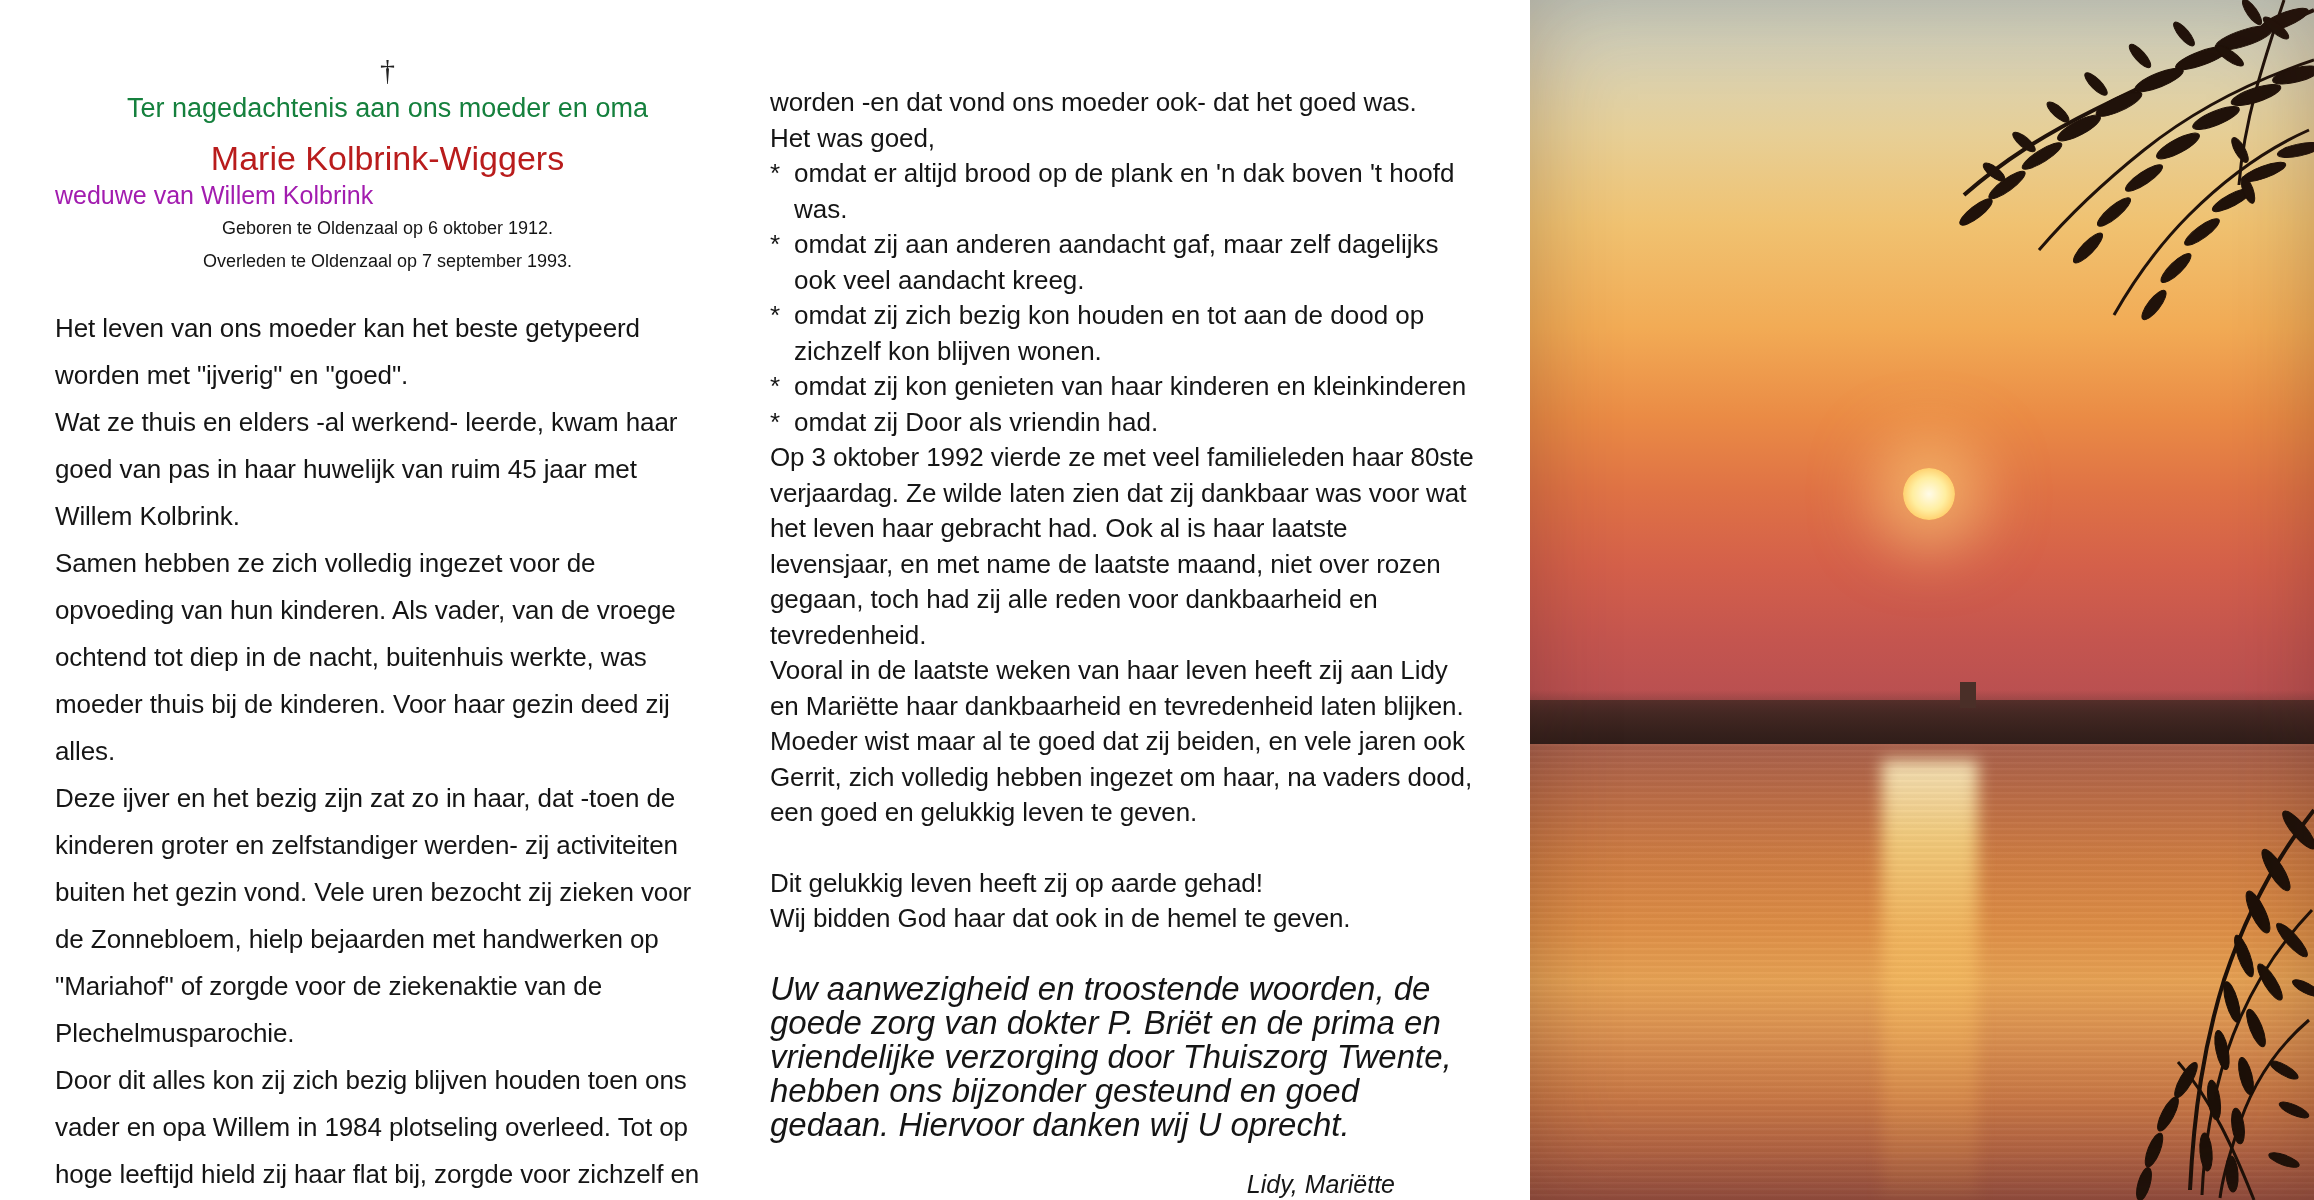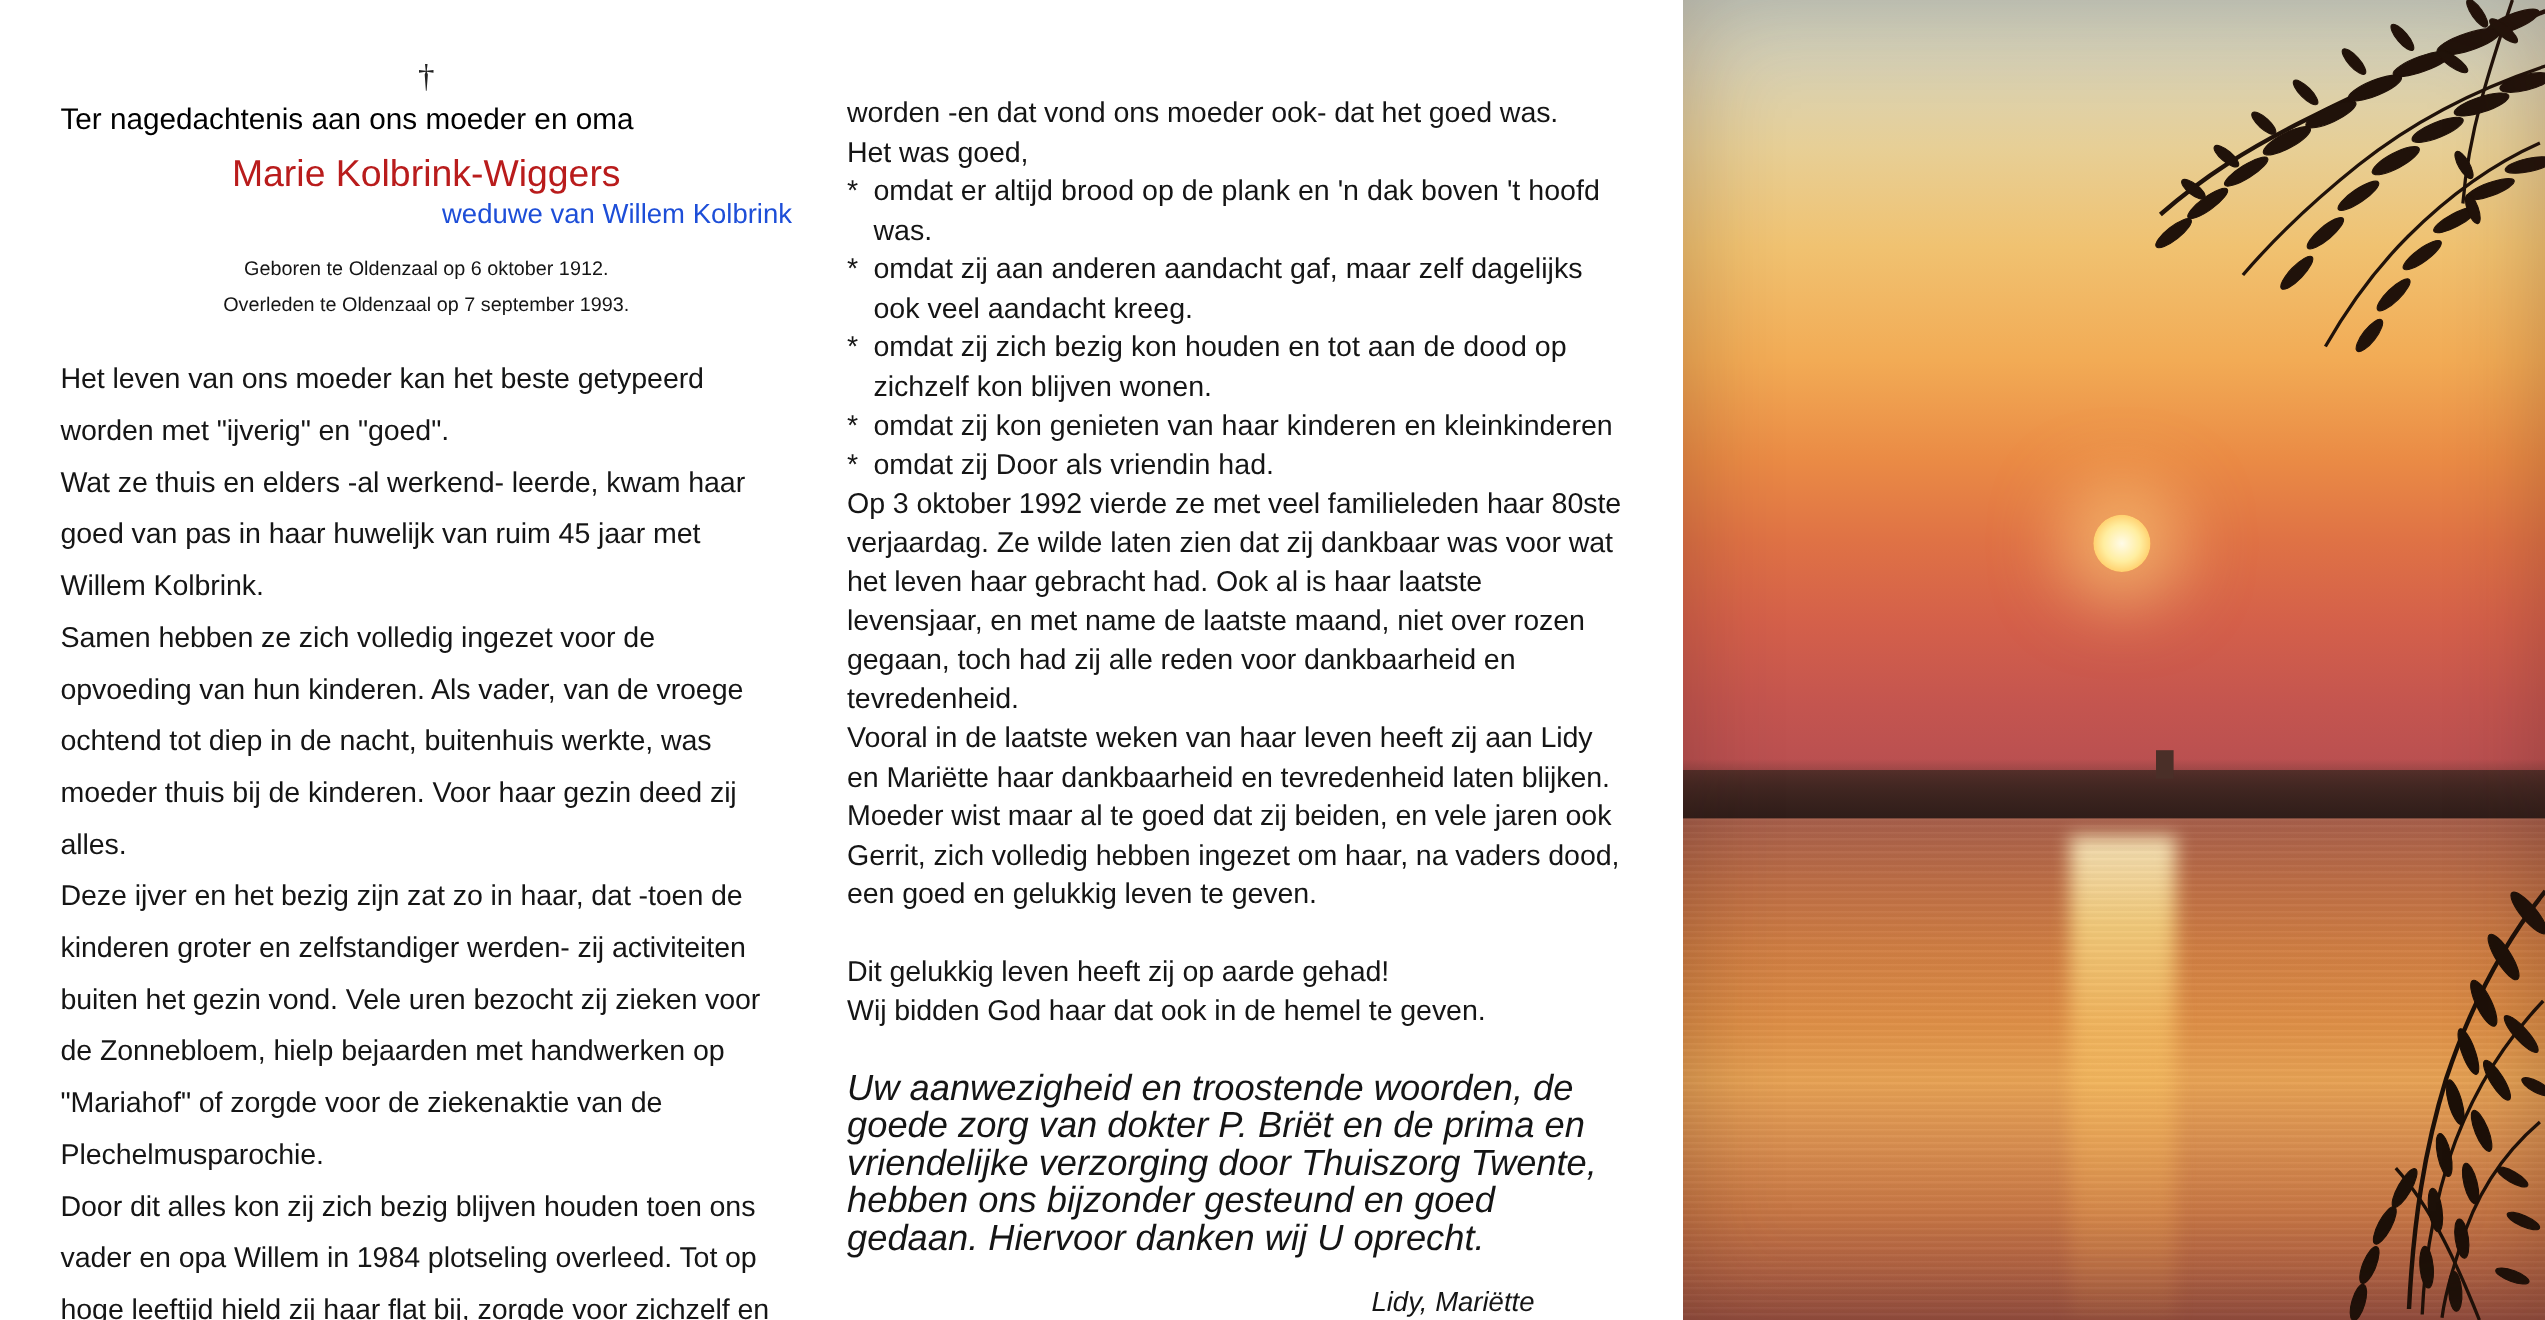--- a/index.html
+++ b/index.html
@@ -44,39 +44,39 @@
 
   .cross {
     text-align: center;
     font-size: 30px;
     line-height: 30px;
     color: #222;
     font-family: "Liberation Serif", serif;
     margin-bottom: 6px;
   }
   .ded {
-    text-align: left;
+    text-align: center;
     font-size: 27px;
     line-height: 34px;
-    color: #000000;
+    color: #15803d;
     margin-bottom: 12px;
   }
   .name {
     text-align: center;
     font-size: 34px;
     line-height: 42px;
     color: #b91c1c;
     margin-bottom: 0;
   }
   .widow {
-    text-align: right;
+    text-align: left;
     font-size: 25px;
     line-height: 32px;
-    color: #1d4ed8;
-    margin-bottom: 16px;
+    color: #a21caf;
+    margin-bottom: 0;
   }
   .dates {
     text-align: center;
     font-size: 18px;
     line-height: 35px;
     color: #151515;
     margin-bottom: 26px;
   }
   p.body {
     font-size: 26px;

